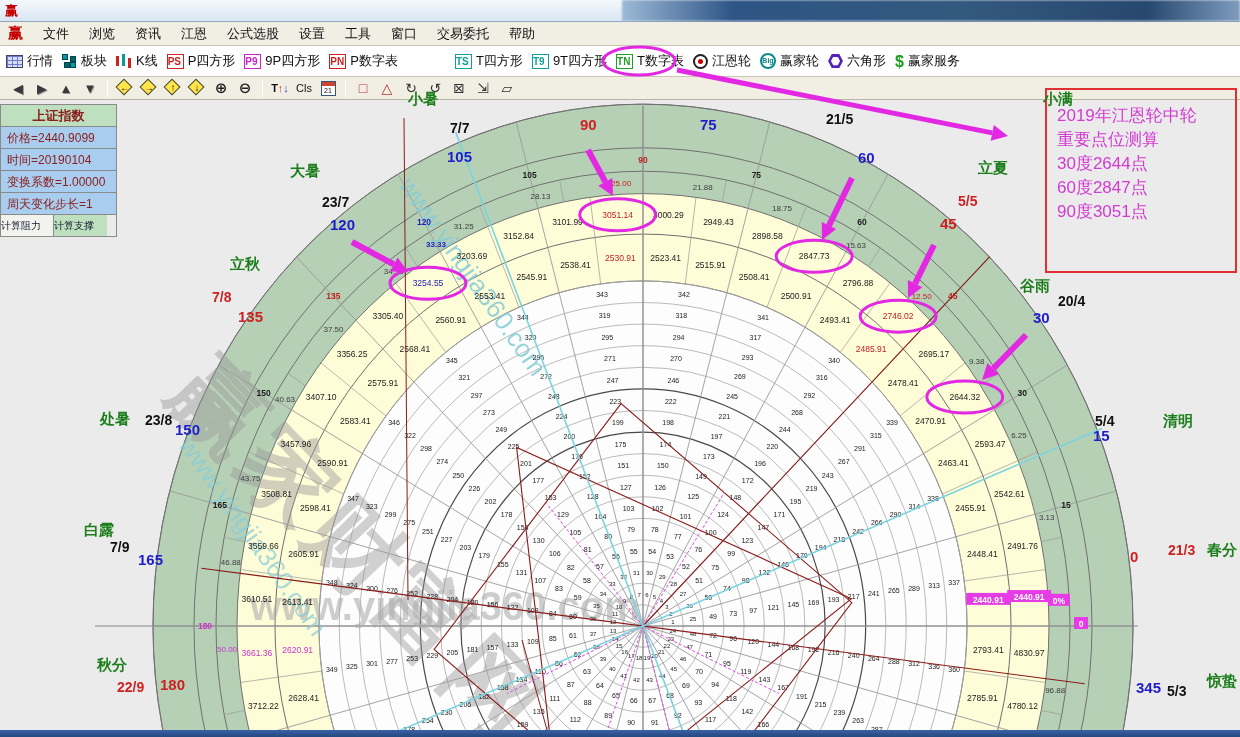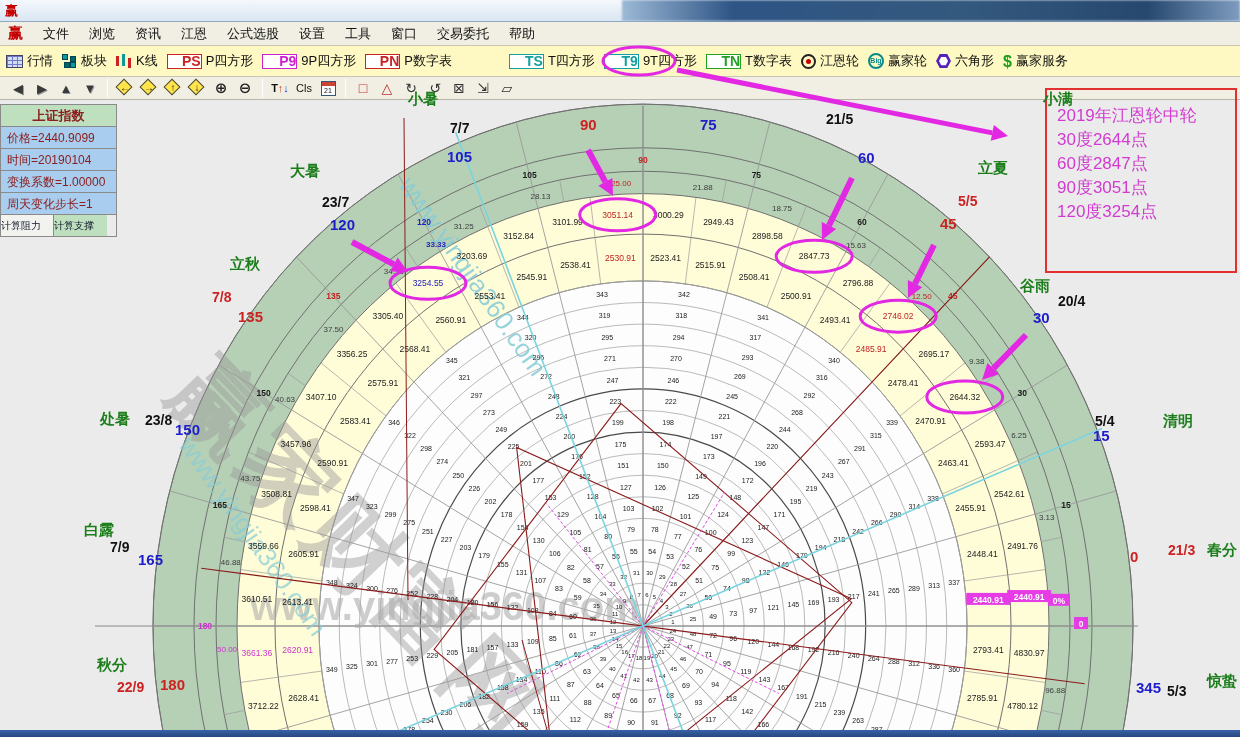--- a/index.html
+++ b/index.html
@@ -13,24 +13,24 @@
     display:flex; align-items:center; font-size:12px; color:#111; z-index:2;}
   #title-blur { position:absolute; left:622px; top:0; width:618px; height:21px;
     background:linear-gradient(90deg,#9db9d6 0%,#2e5585 18%,#34597e 55%,#27486f 85%,#7e9cbf 100%);
     filter:blur(1px); }
   .win-logo { color:#c40000; font-weight:bold; font-size:13px; margin:0 5px 0 5px; }
   #menubar { position:absolute; left:0; top:22px; width:1240px; height:24px;
     background:#f1eee4; border-bottom:1px solid #c9c4b4; display:flex; align-items:center; z-index:2;}
   .menu-logo { color:#c40000; font-weight:bold; font-size:15px; margin:0 10px 0 8px;}
   .menu-item { font-size:13px; color:#111; padding:2px 10px; cursor:default; }
   #toolbar1 { position:absolute; left:0; top:46px; width:1240px; height:31px;
-    background:#fef9c3; border-bottom:1px solid #c9c4b4; display:flex; align-items:center; padding-left:6px; z-index:2;}
+    background:#ffffff; border-bottom:1px solid #c9c4b4; display:flex; align-items:center; padding-left:6px; z-index:2;}
   .tb1-item { display:flex; align-items:center; gap:4px; margin-right:9px; font-size:13px; color:#111; cursor:default;}
-  .badge { display:inline-block; width:35px; height:15px; border:1px solid; font-size:14px; font-weight:bold;
-    text-align:right; line-height:13px; background:#fff; }
+  .badge { display:inline-block; width:17px; height:15px; border:1px solid; font-size:10px; font-weight:bold;
+    text-align:left; line-height:13px; background:#fff; }
   .icon-quote { width:17px; height:13px; border:1px solid #446; background:
     linear-gradient(#77c 1px,transparent 1px) 0 0/100% 4px,
     linear-gradient(90deg,#77c 1px,transparent 1px) 0 0/5px 100%, #cfe0f2; }
   .icon-blocks { width:15px; height:15px; position:relative; }
   .icon-blocks i { position:absolute; width:6px; height:6px; background:#0a9a9a; border:1px solid #045; }
   .icon-blocks i:nth-child(2){ left:8px; top:2px; background:#066;}
   .icon-blocks i:nth-child(3){ top:8px; left:2px; background:#066;}
   .icon-blocks i:nth-child(4){ left:8px; top:8px;}
   .icon-kline { width:16px; height:15px; position:relative;}
   .icon-kline i { position:absolute; width:3px; top:2px; height:10px; background:#cc2222;}
@@ -269,24 +269,24 @@
     <div class="row">变换系数=1.00000</div>
     <div class="row">周天变化步长=1</div>
     <div class="btns">
       <div class="b1">计算阻力</div>
       <div class="b2">计算支撑</div>
     </div>
   </div>
 
   <div id="annot">
       <div>2019年江恩轮中轮</div>
+      <div>重要点位测算</div>
       <div>30度2644点</div>
       <div>60度2847点</div>
       <div>90度3051点</div>
-      <div>120度3254点</div>
     </div>
 
   <svg id="overlay" viewBox="0 0 1240 737" xmlns="http://www.w3.org/2000/svg">
       <ellipse cx="643" cy="626" rx="490" ry="521.85" fill="#b6d0b6" stroke="#7f7f7f"></ellipse>
       <ellipse cx="643" cy="626" rx="406" ry="432.39" fill="#fffcd8"></ellipse>
       <ellipse cx="643" cy="626" rx="324" ry="345.06" fill="#fdfdfd"></ellipse>
       <ellipse cx="643" cy="626" rx="324" ry="345.06" fill="none" stroke="#707070" stroke-width="1"></ellipse>
       <ellipse cx="643" cy="626" rx="368" ry="391.91999999999996" fill="none" stroke="#707070" stroke-width="1"></ellipse>
       <ellipse cx="643" cy="626" rx="406" ry="432.39" fill="none" stroke="#707070" stroke-width="1"></ellipse>
       <ellipse cx="643" cy="626" rx="427" ry="454.755" fill="none" stroke="#707070" stroke-width="1"></ellipse>

